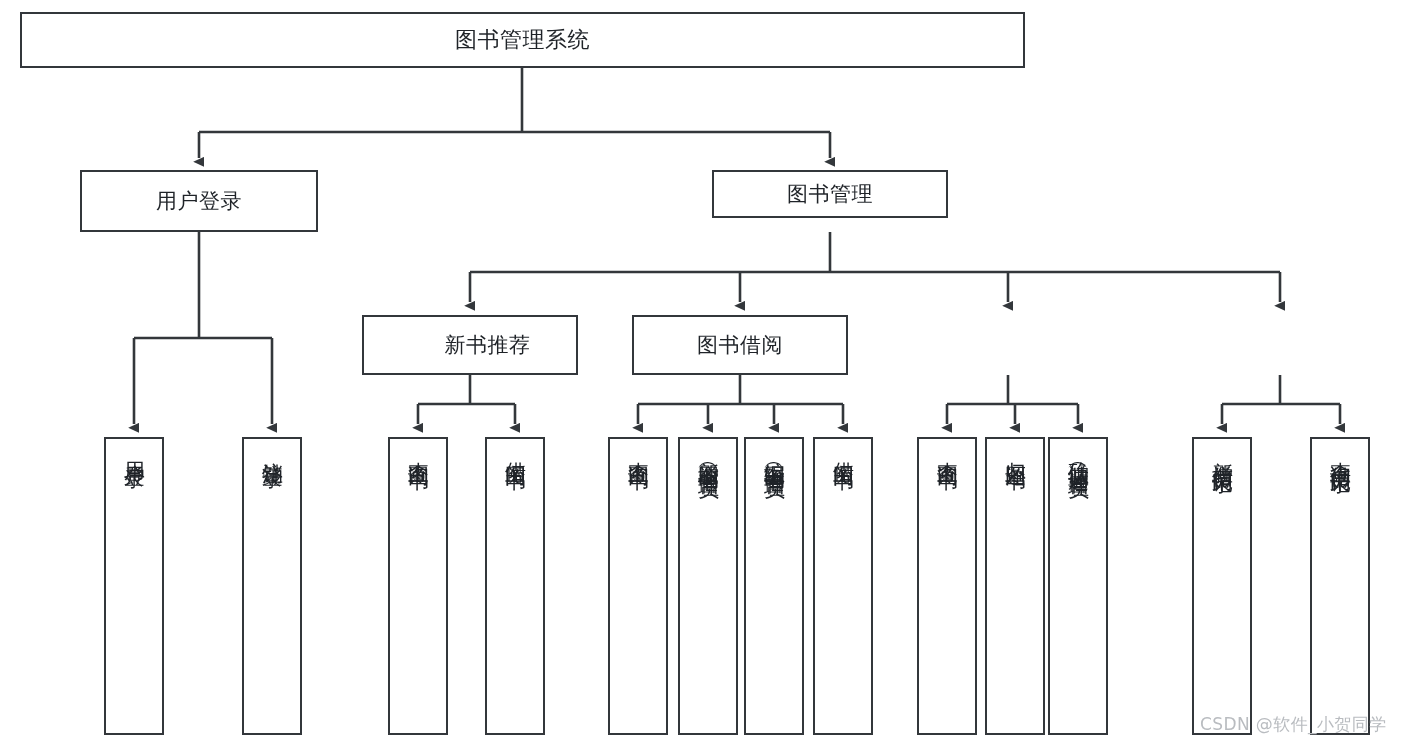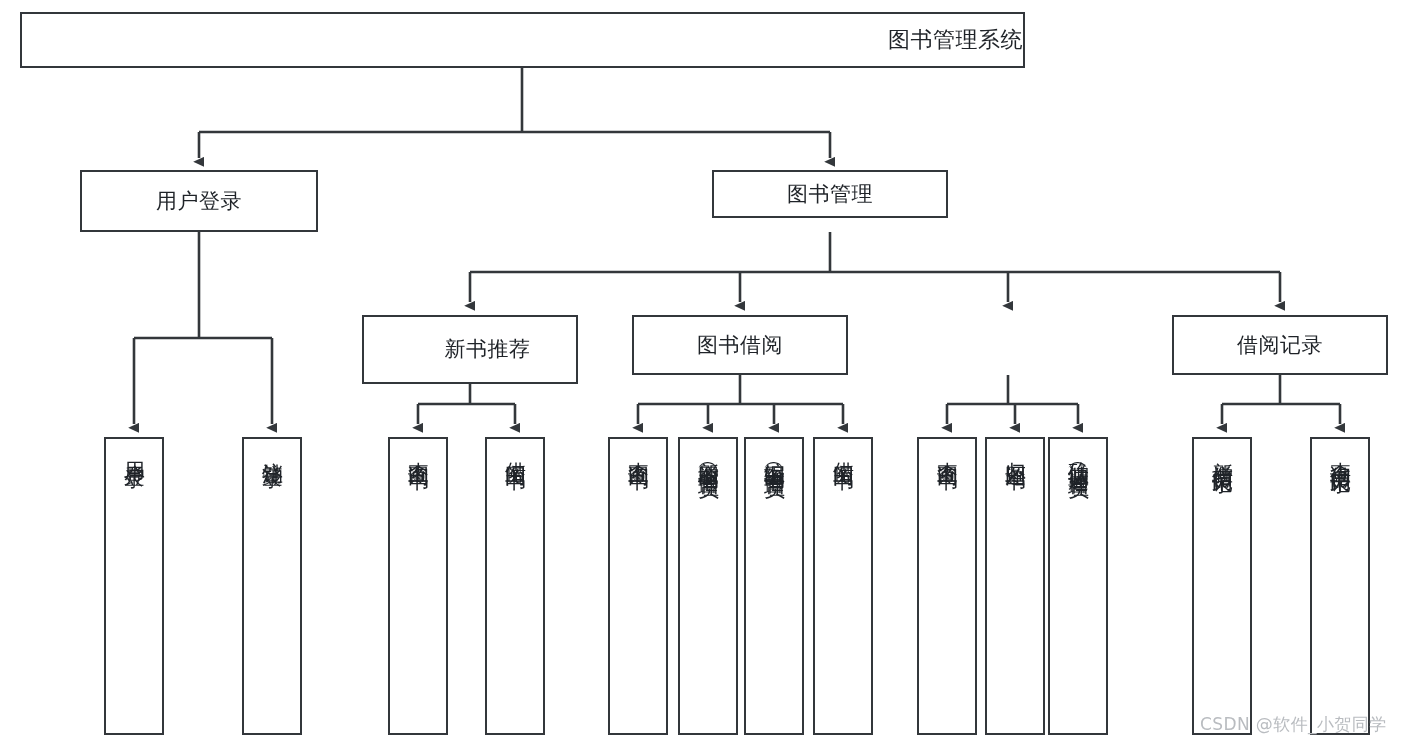--- a/index.html
+++ b/index.html
@@ -120,39 +120,36 @@
       <path d="M 1015,404 L 1015,424" marker-end="url(#arrowhead)"></path>
       <path d="M 1078,404 L 1078,424" marker-end="url(#arrowhead)"></path>
 
       <path d="M 1280,375 L 1280,404"></path>
       <path d="M 1222,404 L 1340,404"></path>
       <path d="M 1222,404 L 1222,424" marker-end="url(#arrowhead)"></path>
       <path d="M 1340,404 L 1340,424" marker-end="url(#arrowhead)"></path>
     </g>
   </svg>
 
-  <div class="node root horizontal" style="left: 20px; top: 12px; width: 1005px; height: 56px; justify-content: flex-end;">
+  <div class="node root horizontal" style="left: 20px; top: 12px; width: 1005px; height: 56px;">
     <span class="node-label">图书管理系统</span>
   </div>
 
   <div class="node horizontal" style="left: 80px; top: 170px; width: 238px; height: 62px;">
     <span class="node-label">用户登录</span>
   </div>
   <div class="node horizontal" style="left: 712px; top: 170px; width: 236px; height: 48px;">
     <span class="node-label">图书管理</span>
   </div>
 
-  <div class="node horizontal" style="left: 362px; top: 315px; width: 216px; height: 69px; padding-left: 35px;">
+  <div class="node horizontal" style="left: 362px; top: 315px; width: 216px; height: 60px; padding-left: 35px;">
     <span class="node-label">新书推荐</span>
   </div>
   <div class="node horizontal" style="left: 632px; top: 315px; width: 216px; height: 60px;">
     <span class="node-label">图书借阅</span>
-  </div>
-  <div class="node horizontal" style="left: 1172px; top: 315px; width: 216px; height: 60px;">
-    <span class="node-label">借阅记录</span>
   </div>
 
   <div class="node vertical" style="left: 104px; top: 437px; width: 60px; height: 298px;">
     <span class="node-label">用户登录</span>
   </div>
   <div class="node vertical" style="left: 242px; top: 437px; width: 60px; height: 298px;">
     <span class="node-label">注销登录</span>
   </div>
   <div class="node vertical" style="left: 388px; top: 437px; width: 60px; height: 298px;">
     <span class="node-label">查询图书</span>

